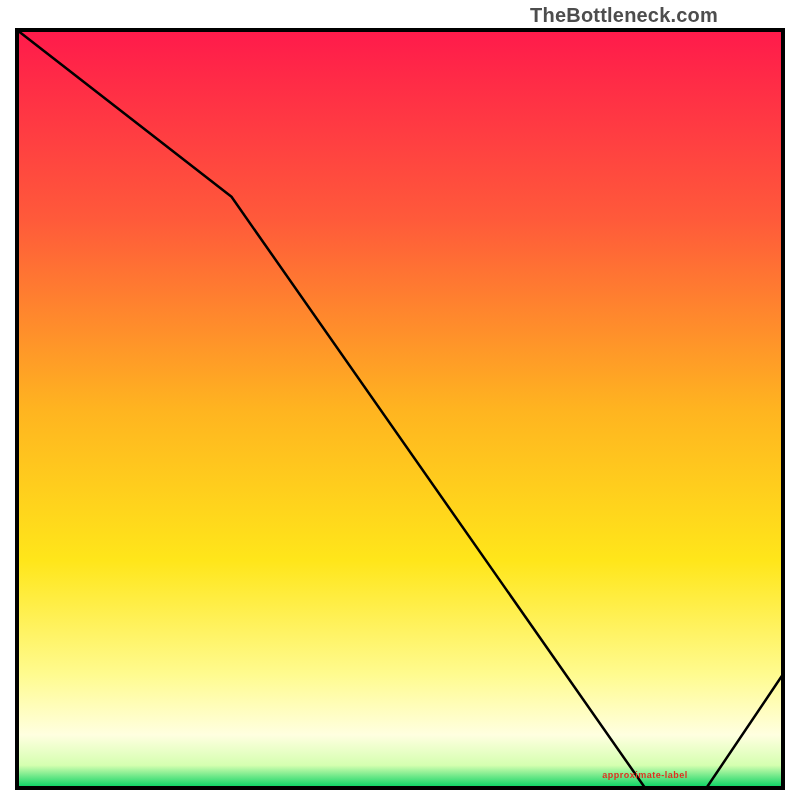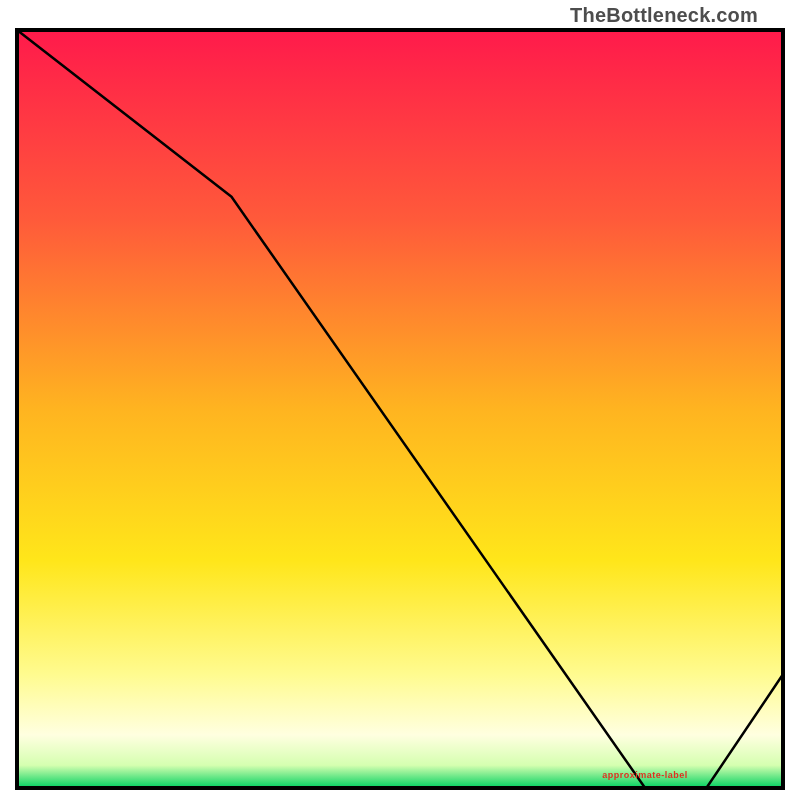--- a/index.html
+++ b/index.html
@@ -7,21 +7,20 @@
     padding: 0;
     width: 800px;
     height: 800px;
     background: #ffffff;
     font-family: Arial, Helvetica, sans-serif;
   }
   .wrap {
     position: relative;
     width: 736px;
     height: 800px;
-    padding-left: 40px;
   }
   .attribution {
     position: absolute;
     top: 4px;
     right: 18px;
     font-size: 20px;
     font-weight: 600;
     color: #4d4d4d;
     letter-spacing: 0.2px;
   }

